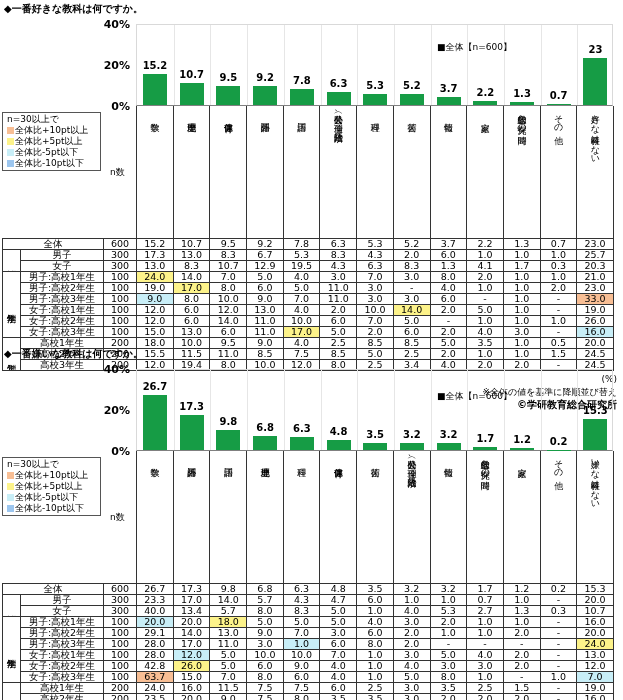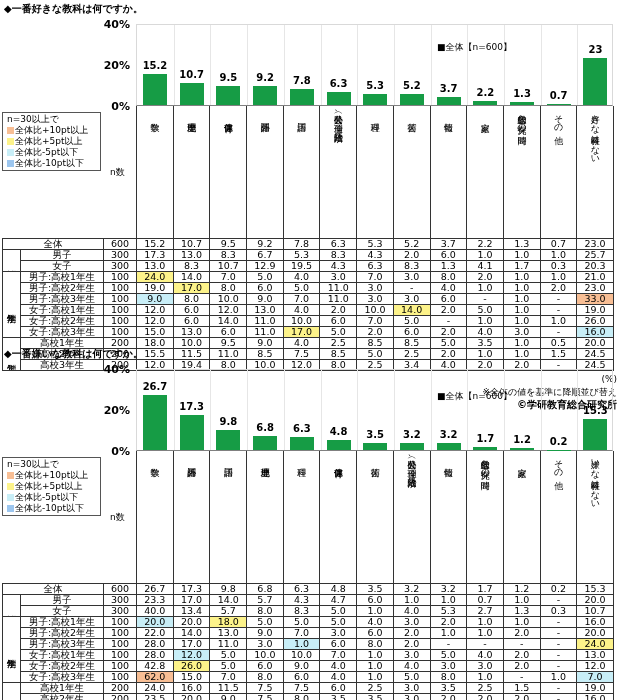--- a/index.html
+++ b/index.html
@@ -489,21 +489,21 @@
           <td>3.0</td>
           <td>2.0</td>
           <td>1.0</td>
           <td>1.0</td>
           <td>-</td>
           <td>16.0</td>
         </tr>
         <tr>
           <td>男子:高校2年生</td>
           <td>100</td>
-          <td>22.0</td>
+          <td>29.1</td>
           <td>14.0</td>
           <td>13.0</td>
           <td>9.0</td>
           <td>7.0</td>
           <td>3.0</td>
           <td>6.0</td>
           <td>2.0</td>
           <td>1.0</td>
           <td>1.0</td>
           <td>2.0</td>
@@ -557,21 +557,21 @@
           <td>4.0</td>
           <td>3.0</td>
           <td>3.0</td>
           <td>2.0</td>
           <td>-</td>
           <td>12.0</td>
         </tr>
         <tr>
           <td>女子:高校3年生</td>
           <td>100</td>
-          <td class="c-o">62.0</td>
+          <td class="c-o">63.7</td>
           <td>15.0</td>
           <td>7.0</td>
           <td>8.0</td>
           <td>6.0</td>
           <td>4.0</td>
           <td>1.0</td>
           <td>5.0</td>
           <td>8.0</td>
           <td>1.0</td>
           <td>-</td>

